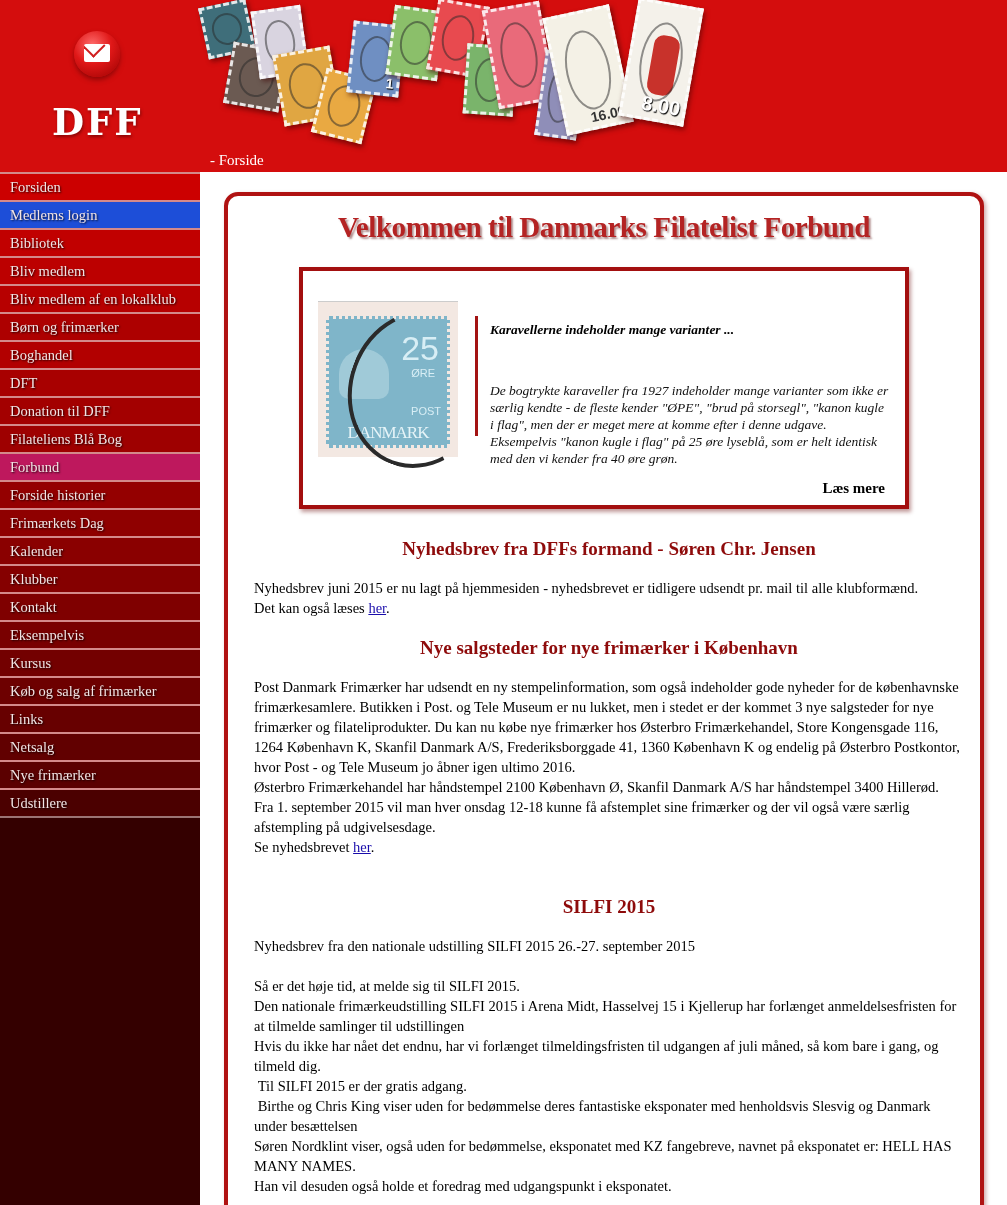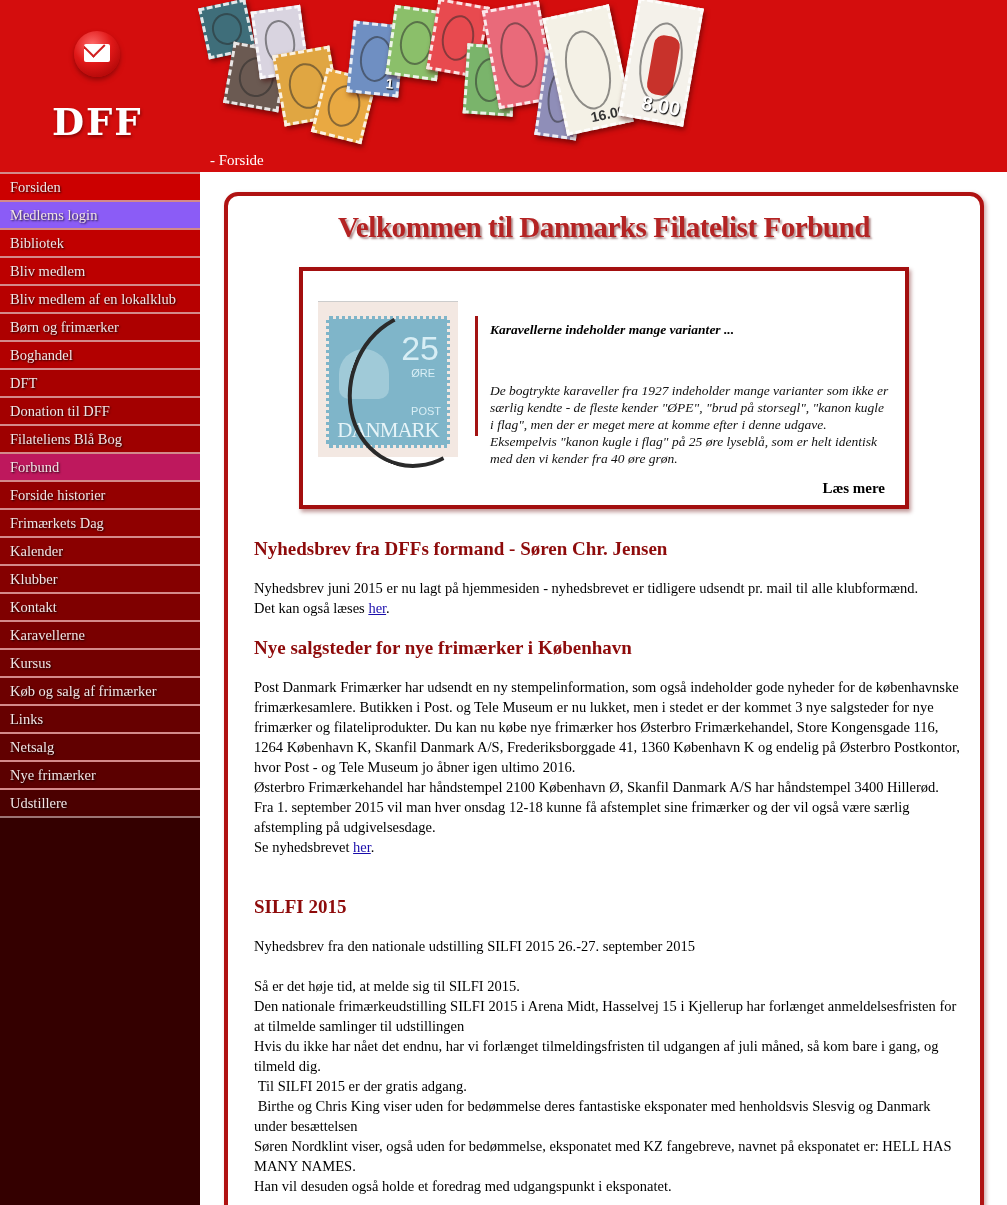--- a/index.html
+++ b/index.html
@@ -38,30 +38,30 @@
     box-shadow: 2px 2px 4px rgba(120,0,0,0.35); background: #fff; }
   .page-title { position: absolute; left: 0; top: 14px; width: 752px; text-align: center; font-family: "Liberation Serif", serif; font-weight: bold;
     font-size: 30px; color: #b42323; letter-spacing: -0.5px; text-shadow: 2px 2px 2px rgba(80,0,0,0.45); transform: scaleX(0.97); }
 
   .featured { position: absolute; left: 299px; top: 267px; width: 610px; height: 242px; border: 4px solid #a30f0f; box-shadow: 2px 3px 4px rgba(100,0,0,0.4); background: #fff; }
   .feat-img { position: absolute; left: 15px; top: 30px; width: 140px; height: 156px; background: #f3e8e2; border-top: 1px solid #ccc; padding-left: 36px; }
   .stamp-art { position: absolute; left: 8px; top: 14px; width: 124px; height: 132px; background: #7fb5c9; border: 3px dotted #f3e8e2; }
   .stamp-art .n25 { position: absolute; right: 8px; top: 10px; font-size: 34px; color: #d8eef5; font-family: "Liberation Sans", sans-serif; }
   .stamp-art .ore { position: absolute; right: 12px; top: 48px; font-size: 11px; color: #d8eef5; font-family: "Liberation Sans", sans-serif; }
   .stamp-art .post { position: absolute; right: 6px; top: 86px; font-size: 11px; color: #d8eef5; font-family: "Liberation Sans", sans-serif; }
-  .stamp-art .danmark { position: absolute; left: 0; bottom: 2px; width: 100%; text-align: center; font-size: 21px; color: #e6f4f8; letter-spacing: -1px; }
+  .stamp-art .danmark { position: absolute; left: 0; bottom: 2px; width: 100%; text-align: center; font-size: 17px; color: #e6f4f8; letter-spacing: -1px; }
   .stamp-art .ship { position: absolute; left: 10px; top: 30px; width: 50px; height: 50px; border-radius: 50% 50% 10px 10px; background: #a9cfdc; opacity: 0.8; }
   .stamp-art .cancel { position: absolute; left: 20px; top: -10px; width: 140px; height: 160px; border-radius: 50%; border: 4px solid #2a2a2a; border-right-color: transparent; border-top-color: transparent; transform: rotate(20deg); }
   .feat-bar { position: absolute; left: 172px; top: 45px; width: 3px; height: 120px; background: #a31313; }
   .feat-heading { position: absolute; left: 187px; top: 51px; font-size: 13.5px; font-style: italic; font-weight: bold; }
   .feat-text { position: absolute; left: 187px; top: 77px; width: 400px; font-size: 13.5px; font-style: italic; line-height: 17px; color: #111; margin-top: 34px; }
   .read-more { position: absolute; right: 20px; bottom: 8px; font-size: 15px; font-weight: bold; cursor: pointer; text-decoration: none; color: #000; }
 
   .news { position: absolute; left: 254px; width: 710px; }
-  .news h2 { font-size: 19px; font-weight: bold; color: #8e0b0b; margin-bottom: 18px; }
+  .news h2 { font-size: 19px; font-weight: bold; color: #8e0b0b; margin-bottom: 18px; text-align: center; }
   .news p { font-size: 14.5px; line-height: 20px; color: #000; }
   .news a { color: #1a0dab; text-decoration: underline; cursor: pointer; }
 </style>
 </head>
 <body>
 
 <div class="header">
   <div class="logo-area">
     <div class="logo-ball">
       <div class="envelope">
@@ -115,36 +115,36 @@
         <div class="pm"></div>
         <span class="val" style="font-size:20px">8.00</span>
       </div>
   </div>
 
   <div class="breadcrumb">- Forside</div>
 </div>
 
 <nav class="sidebar">
   <a class="nav-item" style="background:#cc0000">Forsiden</a>
-  <a class="nav-item" style="background:#8b5cf6">Medlems login</a>
+  <a class="nav-item" style="background:#1d4ed8">Medlems login</a>
   <a class="nav-item" style="background:#c10000">Bibliotek</a>
   <a class="nav-item" style="background:#bc0000">Bliv medlem</a>
   <a class="nav-item" style="background:#b70000">Bliv medlem af en lokalklub</a>
   <a class="nav-item" style="background:#ad0000">Børn og frimærker</a>
   <a class="nav-item" style="background:#b20000">Boghandel</a>
   <a class="nav-item" style="background:#a80000">DFT</a>
   <a class="nav-item" style="background:#a30000">Donation til DFF</a>
   <a class="nav-item" style="background:#9e0000">Filateliens Blå Bog</a>
   <a class="nav-item" style="background:#be185d">Forbund</a>
   <a class="nav-item" style="background:#940000">Forside historier</a>
   <a class="nav-item" style="background:#8f0000">Frimærkets Dag</a>
   <a class="nav-item" style="background:#8a0000">Kalender</a>
   <a class="nav-item" style="background:#850000">Klubber</a>
   <a class="nav-item" style="background:#7f0000">Kontakt</a>
-  <a class="nav-item" style="background:#790000">Karavellerne</a>
+  <a class="nav-item" style="background:#790000">Eksempelvis</a>
   <a class="nav-item" style="background:#730000">Kursus</a>
   <a class="nav-item" style="background:#6d0000">Køb og salg af frimærker</a>
   <a class="nav-item" style="background:#670000">Links</a>
   <a class="nav-item" style="background:#610000">Netsalg</a>
   <a class="nav-item" style="background:#5b0000">Nye frimærker</a>
   <a class="nav-item" style="background:#4b0000">Udstillere</a>
   <div class="nav-end"></div>
 </nav>
 
 <div class="content-box">

